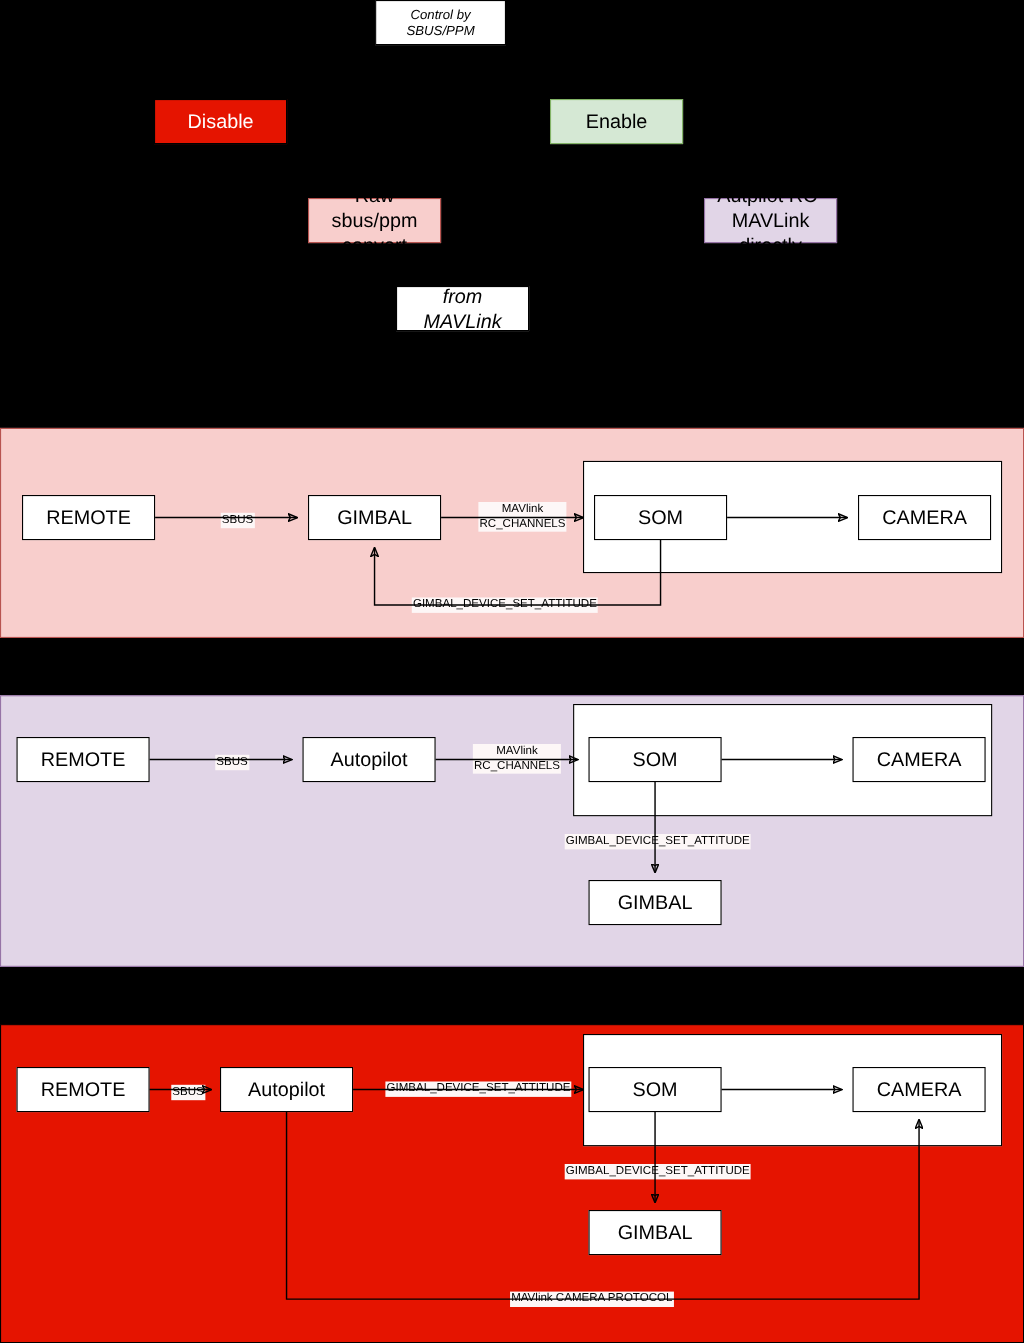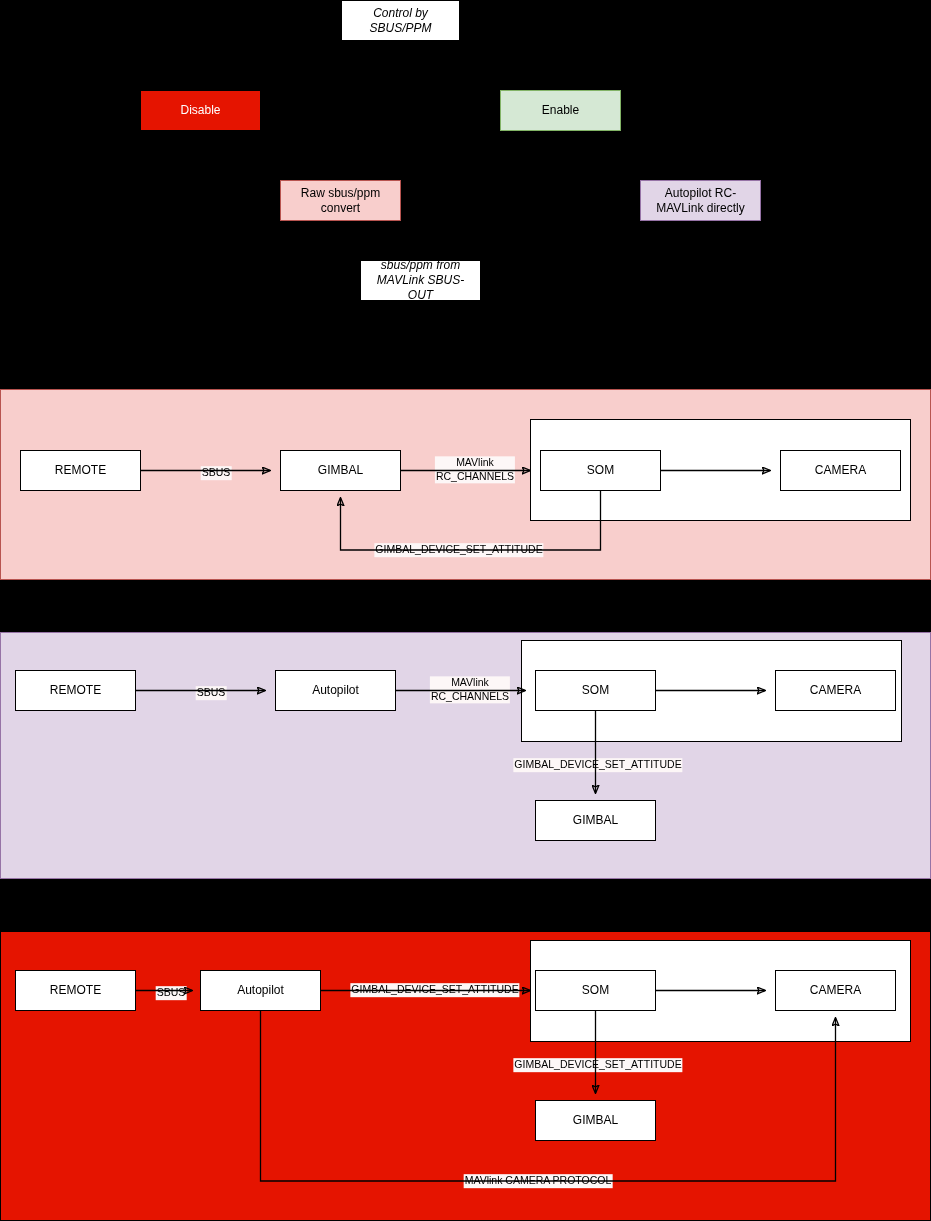--- a/index.html
+++ b/index.html
@@ -8,21 +8,21 @@
 
   
   .band{position:absolute;left:0;width:931px;box-sizing:border-box;}
   .band-pink   {top:389px;height:191px;background:#f8cecc;border:1px solid #b85450;}
   .band-purple {top:632px;height:247px;background:#e1d5e7;border:1px solid #9673a6;}
   .band-red    {top:931px;height:290px;background:#e51400;border:1px solid #000;}
 
   
   .node{position:absolute;box-sizing:border-box;background:#ffffff;border:1px solid #000;
         display:flex;align-items:center;justify-content:center;text-align:center;
-        font-size:12px;color:#000;line-height:1.25;padding:2px 4px;}
+        font-size:18px;color:#000;line-height:1.25;padding:2px 4px;}
   .node.plain{border:1px solid #000;}
   .node.title{font-size:12px;font-style:italic;}
   .node.disable{background:#e51400;border:1px solid #000;color:#ffffff;}
   .node.enable{background:#d5e8d4;border:1px solid #82b366;color:#000;}
   .node.raw{background:#f8cecc;border:1px solid #b85450;color:#000;}
   .node.convert{background:#e1d5e7;border:1px solid #9673a6;color:#000;}
   .container-box{position:absolute;box-sizing:border-box;background:#ffffff;border:1px solid #000;}
 
   
   #edges{position:absolute;left:0;top:0;width:931px;height:1221px;pointer-events:none;}
@@ -52,21 +52,21 @@
   <div class="node enable" style="left:500px;top:90px;width:121px;height:41px;">
     <span>Enable</span>
   </div>
 
   <div class="node raw" style="left:280px;top:180px;width:121px;height:41px;">
     <span>Raw sbus/ppm convert</span>
   </div>
 
   <div class="node convert" style="left:640px;top:180px;width:121px;height:41px;">
     <span>
-      <span>Autopilot RC-</span><br>
+      <span>Autpilot RC-</span><br>
       <span>MAVLink directly</span>
     </span>
   </div>
 
 
   <div class="node plain" style="left:360px;top:260px;width:121px;height:41px;font-style:italic;">
     <span>
       <span>sbus/ppm from</span><br>
       <span>MAVLink SBUS-OUT</span>
     </span>

